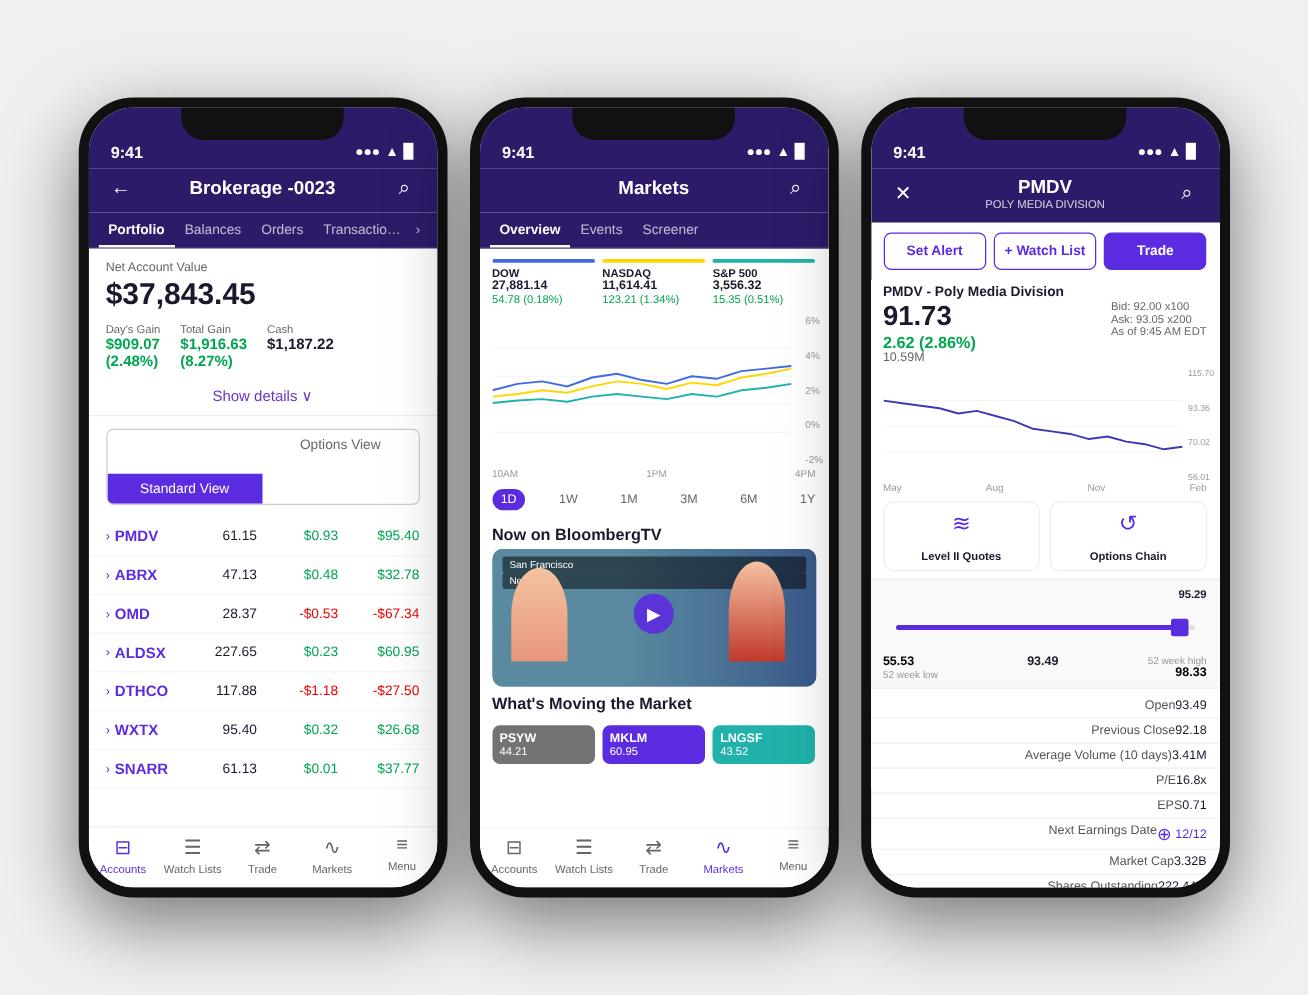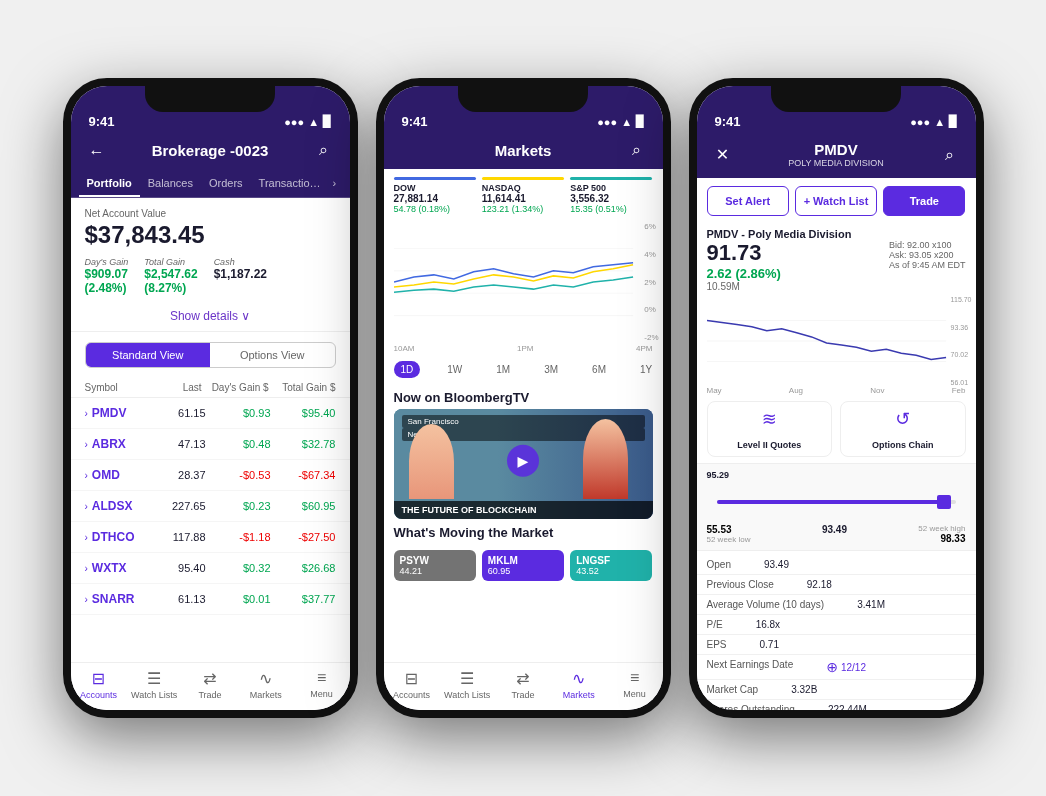--- a/index.html
+++ b/index.html
@@ -109,21 +109,21 @@
     }
     
     .portfolio-summary {
       padding: 10px 14px 6px;
       background: #fff;
     }
     .nav-label { font-size: 10px; color: #666; }
     .net-value { font-size: 24px; font-weight: 700; color: #1a1a2e; margin: 2px 0; }
     .gains-row { display: flex; gap: 16px; margin-top: 8px; }
     .gain-item { display: flex; flex-direction: column; }
-    .gain-label { font-size: 9px; color: #666; font-style: italic; }
+    .gain-label { font-size: 9px; color: #666; }
     .gain-value { font-size: 12px; font-weight: 600; color: #1a1a2e; }
     .gain-value.green { color: #00a651; }
     .gain-value.neutral { color: #1a1a2e; }
     .show-details {
       text-align: center;
       padding: 8px;
       color: #6b35c8;
       font-size: 12px;
       font-weight: 500;
       border-bottom: 1px solid #eee;
@@ -138,20 +138,21 @@
     .view-btn {
       flex: 1;
       text-align: center;
       padding: 6px;
       font-size: 11px;
       color: #666;
     }
     .view-btn.active {
       background: #5b2be0;
       color: #fff;
+      margin-top: 35px;
     }
     .stock-header {
       display: flex;
       padding: 4px 14px;
       border-bottom: 1px solid #eee;
     }
     .stock-header span { font-size: 10px; color: #666; }
     .col-symbol { flex: 2; }
     .col-last { flex: 1.5; text-align: right; }
     .col-daygain { flex: 2; text-align: right; }
@@ -426,32 +427,31 @@
       position: absolute;
       top: -5px;
       width: 14px;
       height: 14px;
       background: #5b2be0;
       border-radius: 2px;
       transform: translateX(-50%);
     }
     .week52-labels {
       display: flex;
-      justify-content: flex-start;
+      justify-content: flex-end;
       font-size: 9px;
       color: #1a1a2e;
     }
     
     .stats-table { padding: 4px 0; }
     .stat-row {
       display: flex;
-      justify-content: flex-start;
+      justify-content: flex-end;
       padding: 4px 10px;
       border-bottom: 1px solid #f0f0f0;
-      gap: 33px;
     }
     .stat-label { font-size: 10px; color: #555; }
     .stat-value { font-size: 10px; color: #1a1a2e; font-weight: 500; }
     .stat-value.earnings { display: flex; align-items: center; gap: 3px; color: #5b2be0; }
     
     svg.line-chart { width: 100%; height: 100%; }
     
     .video-scene {
       width: 100%;
       height: 100%;
@@ -497,41 +497,35 @@
           <div class="nav-label">Net Account Value</div>
           <div class="net-value">$37,843.45</div>
           <div class="gains-row">
             <div class="gain-item">
               <span class="gain-label">Day's Gain</span>
               <span class="gain-value green">$909.07</span>
               <span class="gain-value green">(2.48%)</span>
             </div>
             <div class="gain-item">
               <span class="gain-label">Total Gain</span>
-              <span class="gain-value green">$2,547.62</span>
+              <span class="gain-value green">$1,916.63</span>
               <span class="gain-value green">(8.27%)</span>
             </div>
             <div class="gain-item">
               <span class="gain-label">Cash</span>
               <span class="gain-value neutral">$1,187.22</span>
             </div>
           </div>
         </div>
         <div class="show-details">Show details ∨</div>
         <div class="view-toggle">
           <div class="view-btn active">Standard View</div>
           <div class="view-btn">Options View</div>
         </div>
 
-        <div class="stock-header">
-          <span class="col-symbol">Symbol</span>
-          <span class="col-last">Last</span>
-          <span class="col-daygain">Day's Gain $</span>
-          <span class="col-totalgain">Total Gain $</span>
-        </div>
 
         <div id="stock-rows-1">
             <div class="stock-row">
     <span class="stock-chevron">›</span>
     <span class="stock-symbol">PMDV</span>
     <span class="stock-last">61.15</span>
     <span class="stock-daygain pos">$0.93</span>
     <span class="stock-totalgain pos">$95.40</span>
   </div>
             <div class="stock-row">
@@ -613,20 +607,25 @@
           <span>●●●</span>
           <span>▲</span>
           <span>▉</span>
         </div>
       </div>
       <div class="app-header">
         <span style="width:24px"></span>
         <span class="header-title">Markets</span>
         <span class="header-icon">⌕</span>
       </div>
+      <div class="tabs">
+        <div class="tab active">Overview</div>
+        <div class="tab">Events</div>
+        <div class="tab">Screener</div>
+      </div>
       <div class="content">
 
         <div class="market-indices">
           <div class="index-item">
             <div class="index-bar blue"></div>
             <div class="index-name">DOW</div>
             <div class="index-value">27,881.14</div>
             <div class="index-change pos" style="color:#00a651;font-size:9px">54.78 (0.18%)</div>
           </div>
           <div class="index-item">
@@ -687,21 +686,20 @@
           <div class="video-scene">
             <div class="video-location-bar">
               <span class="location-tag">San Francisco</span>
               <span class="location-tag">New York</span>
             </div>
 
             <div style="position:absolute;bottom:20px;left:15px;width:45px;height:75px;background:linear-gradient(to bottom,#f4c2a0,#e8967a);border-radius:50% 50% 0 0;"></div>
             <div style="position:absolute;bottom:20px;right:25px;width:45px;height:80px;background:linear-gradient(to bottom,#f4c2a0,#c0392b);border-radius:50% 50% 0 0;"></div>
           </div>
           <div class="play-btn">▶</div>
-          <div class="video-overlay">THE FUTURE OF BLOCKCHAIN</div>
         </div>
 
         <div class="section-title">What's Moving the Market</div>
         <div class="moving-cards">
           <div class="mover-card green">
             <div class="mover-symbol">PSYW</div>
             <div class="mover-value">44.21</div>
           </div>
           <div class="mover-card purple">
             <div class="mover-symbol">MKLM</div>

